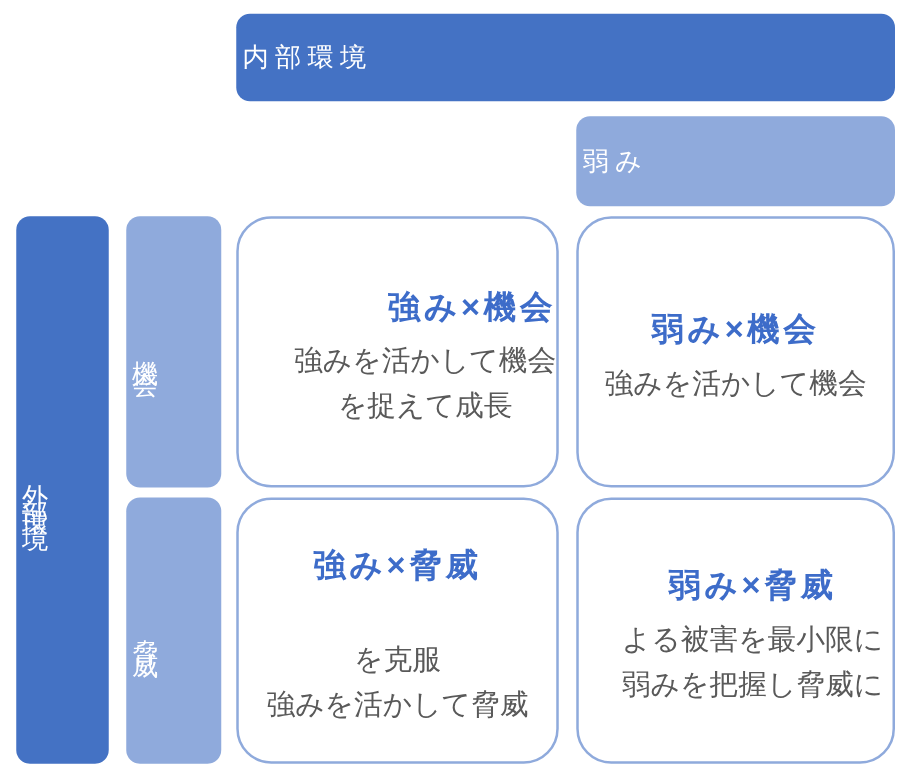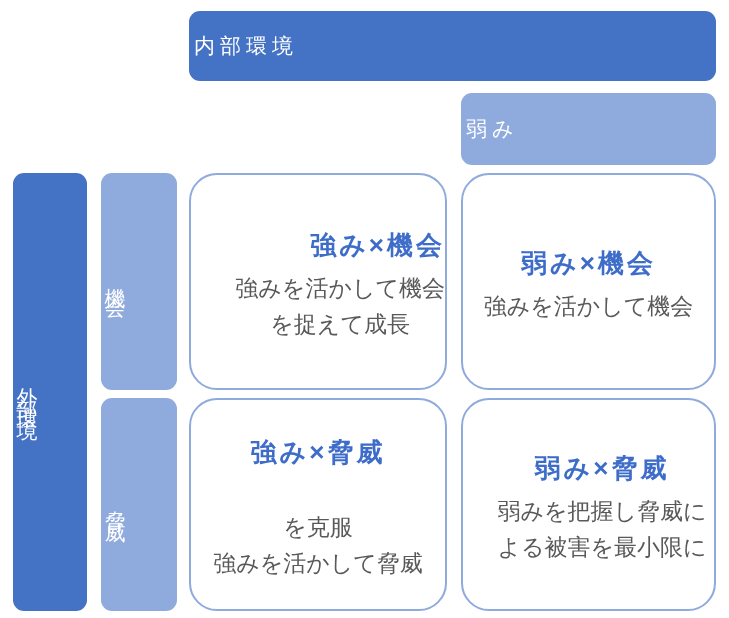--- a/index.html
+++ b/index.html
@@ -122,18 +122,18 @@
     <div class="cell-title">強み×脅威</div>
     <div class="cell-desc">
       <span class="line">を克服</span>
       <span class="line">強みを活かして脅威</span>
     </div>
   </div>
 
   <div class="cell wt">
     <div class="cell-title">弱み×脅威</div>
     <div class="cell-desc">
+      <span class="line">よる被害を最小限に</span>
       <span class="line">弱みを把握し脅威に</span>
-      <span class="line">よる被害を最小限に</span>
     </div>
   </div>
 
 </div>
 
 </body></html>

